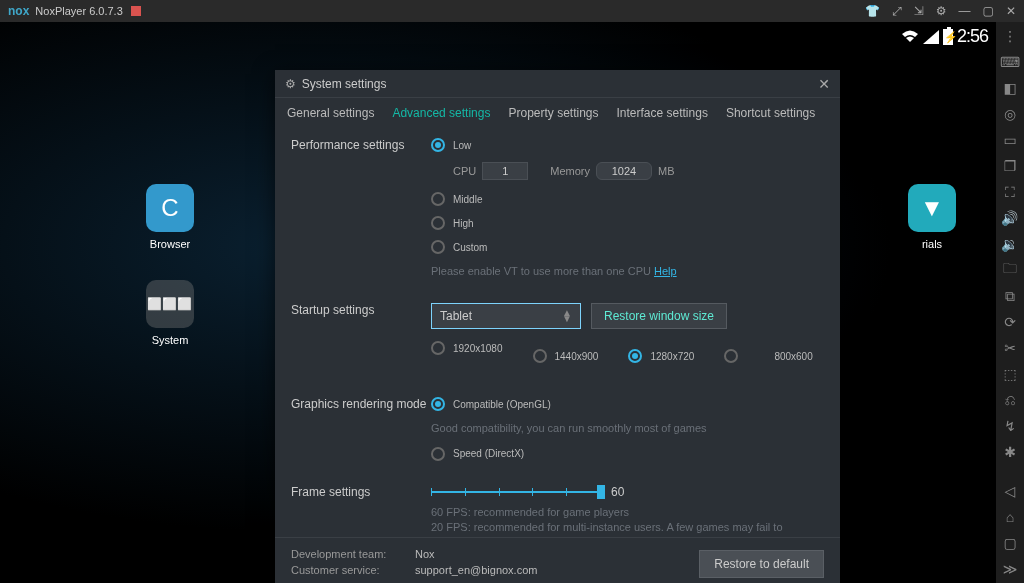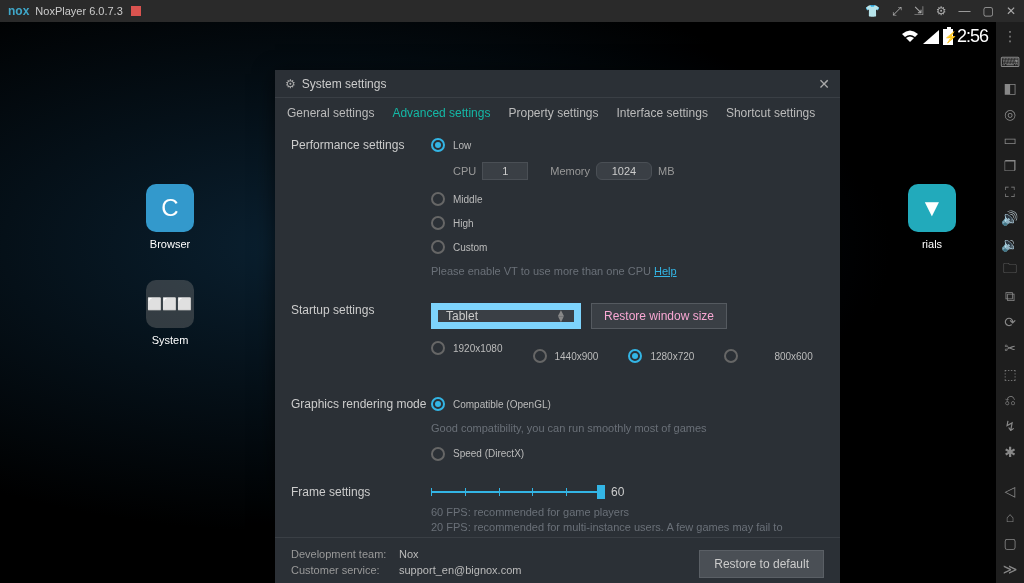--- a/index.html
+++ b/index.html
@@ -38,33 +38,33 @@
 .setting-label { width: 140px; color: #ccc; font-size: 12px; }
 .setting-controls { flex: 1; }
 .radio { display: flex; align-items: center; gap: 8px; margin-bottom: 10px; color: #bbb; font-size: 10px; text-align: center; }
 .radio .dot { width: 14px; height: 14px; border-radius: 50%; border: 2px solid #666; position: relative; }
 .radio.selected .dot { border-color: #33b5e5; }
 .radio.selected .dot::after { content: ''; position: absolute; inset: 2px; background: #33b5e5; border-radius: 50%; }
 .inline-inputs { display: flex; align-items: center; gap: 6px; margin: 4px 0 12px 22px; color: #999; font-size: 11px; }
 .inline-inputs input { width: 46px; background: #3a3f45; border: 1px solid #4a4f55; color: #ccc; text-align: center; padding: 2px; font-size: 11px; }
 .hint { color: #6a7078; font-size: 11px; margin: 2px 0 10px 0; max-width: 360px; line-height: 1.4; }
 .hint .link { color: #33b5e5; text-decoration: underline; cursor: pointer; }
-.select-box { height: 26px; background: #3a3f45; border: 7px solid #7dd3fc; padding: 0 8px; display: inline-flex; align-items: center; width: 150px; justify-content: space-between; color: #ccc; cursor: pointer; }
+.select-box { height: 26px; background: #3a3f45; border: 1px solid #7dd3fc; padding: 0 8px; display: inline-flex; align-items: center; width: 150px; justify-content: space-between; color: #ccc; cursor: pointer; }
 .select-box .chev { color: #888; font-size: 10px; line-height: 0.6; }
-.btn-sec { height: 26px; padding: 0 12px; background: #3a3f45; border: 1px solid #555a60; color: #f9a8d4; cursor: pointer; font-size: 12px; display: inline-flex; align-items: center; }
+.btn-sec { height: 26px; padding: 0 12px; background: #3a3f45; border: 1px solid #555a60; color: #5eead4; cursor: pointer; font-size: 12px; display: inline-flex; align-items: center; }
 .res-grid { display: flex; flex-wrap: wrap; gap: 18px 30px; margin-top: 12px; margin-bottom: 12px; }
 .slider-wrap { display: flex; align-items: center; gap: 10px; }
 .slider-track { width: 170px; height: 2px; background: #33b5e5; position: relative; }
 .slider-thumb { position: absolute; right: -4px; top: -6px; width: 8px; height: 14px; background: #33b5e5; }
 .slider-ticks { position: absolute; width: 100%; top: -3px; display: flex; justify-content: space-between; }
 .slider-ticks span { width: 1px; height: 8px; background: #33b5e5; }
 
 .dialog-footer { border-top: 1px solid #3a3f45; padding: 10px 16px; display: flex; align-items: center; gap: 12px; }
 .footer-info { font-size: 11px; color: #bbb; }
-.footer-info .row-info { display: flex; gap: 8px; margin-bottom: 4px; }
+.footer-info .row-info { display: flex; gap: 24px; margin-bottom: 4px; }
 .footer-info .lbl { color: #999; width: 100px; }
 .btn-primary { height: 28px; padding: 0 18px; background: #33b5e5; border: none; color: #fff; cursor: pointer; font-size: 12px; }
 .btn-default { height: 28px; padding: 0 14px; background: #4a4f55; border: 1px solid #5a5f65; color: #ccc; cursor: pointer; font-size: 12px; }
 
 
 .dock { position: absolute; bottom: 12px; left: 50%; transform: translateX(-50%); height: 56px; background: rgba(60,60,60,0.5); border-radius: 6px; padding: 6px; display: flex; gap: 8px; }
 .dock .dock-item { width: 44px; height: 44px; background: #eee; border-radius: 8px; }
 
 
 .triangle-signal { width: 0; height: 0; border-style: solid; border-width: 0 0 14px 16px; border-color: transparent transparent #fff transparent; display: inline-block; }

